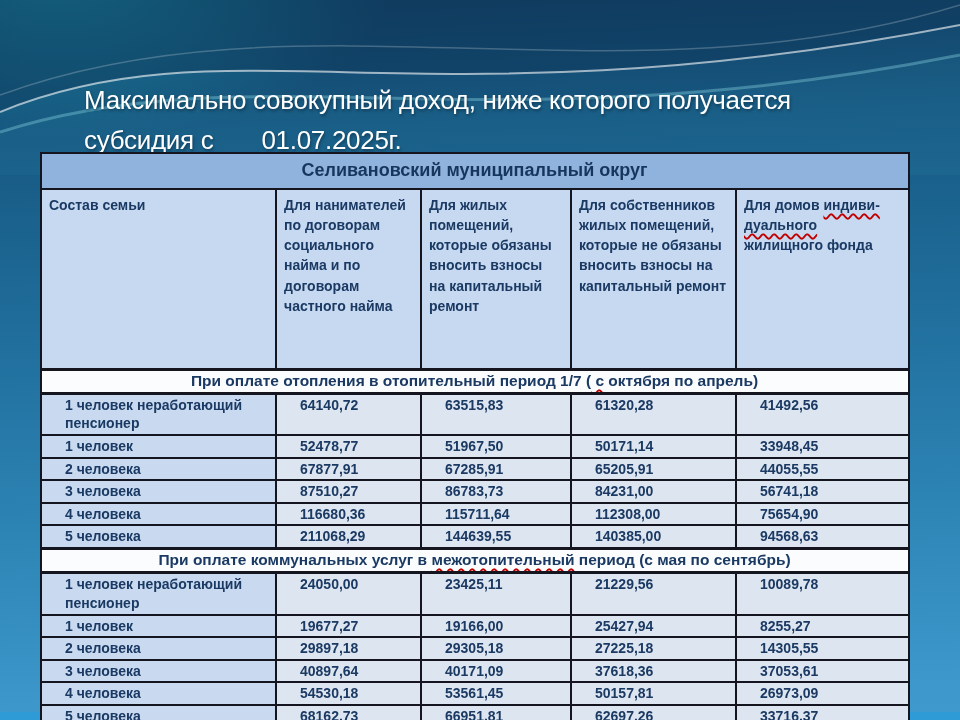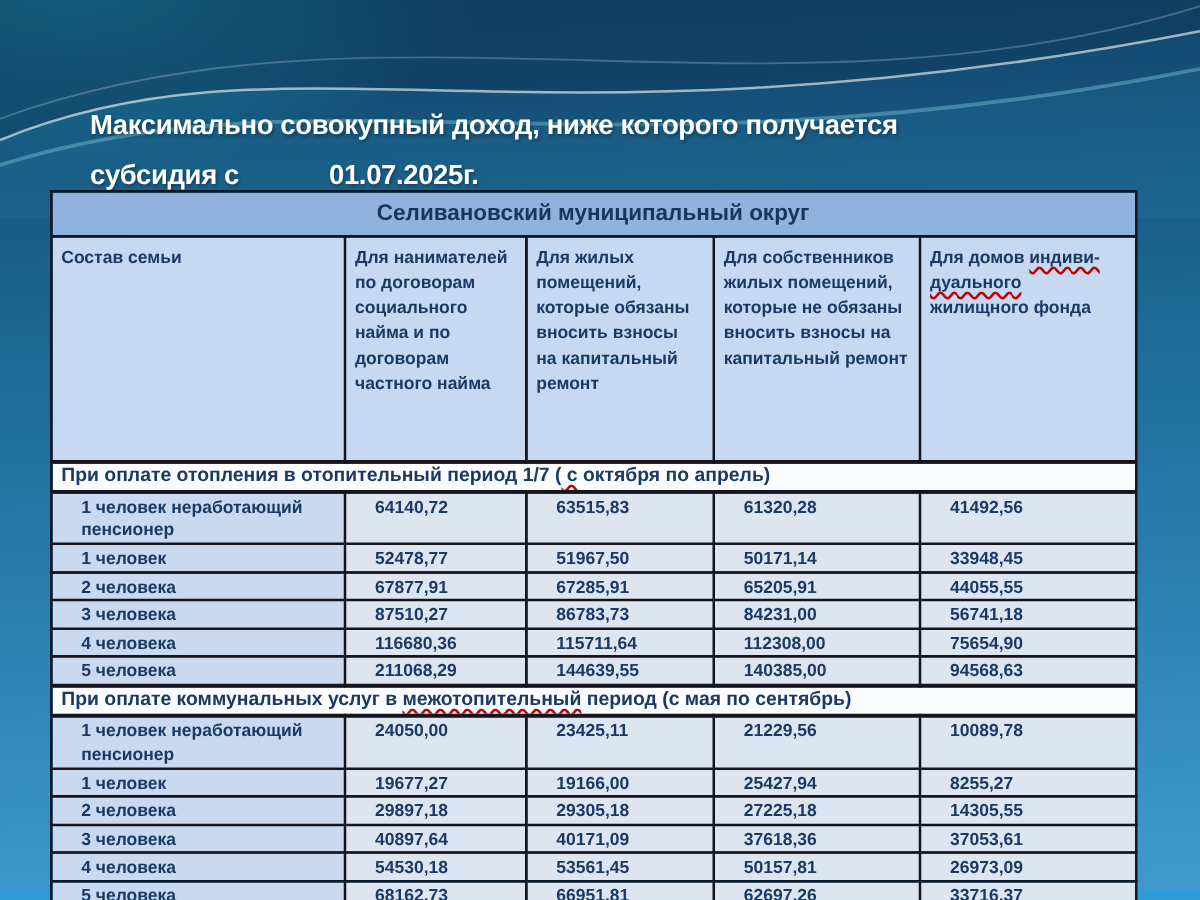--- a/index.html
+++ b/index.html
@@ -17,47 +17,47 @@
       rgba(32,172,192,0.60), rgba(32,172,192,0) 65%);
   }
   .waves { position: absolute; top: 0; left: 0; }
 
   .strip {
     position: absolute; left: 0; bottom: 0; width: 960px; height: 8px;
     background: #2f9bd6;
   }
 
   .title {
-    position: absolute; left: 72px; top: 80px; width: 870px;
-    color: #ffffff; font-weight: bold; font-size: 22px; line-height: 40px;
+    position: absolute; left: 84px; top: 80px; width: 870px;
+    color: #ffffff; font-weight: normal; font-size: 26px; line-height: 40px;
     letter-spacing: -0.3px;
     text-shadow: 1px 2px 3px rgba(0,0,0,0.35);
   }
-  .title .date { display: inline-block; margin-left: 72px; }
+  .title .date { display: inline-block; margin-left: 48px; }
 
   table.tbl {
     position: absolute; left: 40px; top: 152px; width: 868px;
     border-collapse: collapse; table-layout: fixed;
     color: #1b3a63; font-weight: bold;
   }
   .tbl td {
     border: 2px solid #15151f;
     padding: 1px 8px 1px 7px;
     vertical-align: top;
     font-size: 14px; line-height: 1.32;
     overflow: hidden;
   }
   tr.band td {
     height: 36px; background: #8fb3dc; text-align: center;
     font-size: 18px; padding-top: 5px; color: #17365d; margin-top: 24px;
   }
   tr.hdr td { height: 180px; background: #c7d9f1; line-height: 1.44; padding-top: 5px; }
   tr.sec td {
     height: 22px; background: #fbfcfd; font-size: 15.5px; padding-top: 0;
-    border-top-width: 3px; border-bottom-width: 3px; white-space: nowrap;
+    border-top-width: 3px; border-bottom-width: 3px; white-space: nowrap; text-align: center;
   }
   tr.row td { height: 20px; padding-left: 23px; }
   tr.row.tall td { height: 42px; }
   td.lbl { background: #c9daf0; }
   td.val { background: #dde5f0; }
 
   .sp {
     text-decoration-line: underline;
     text-decoration-style: wavy;
     text-decoration-color: #c00000;

